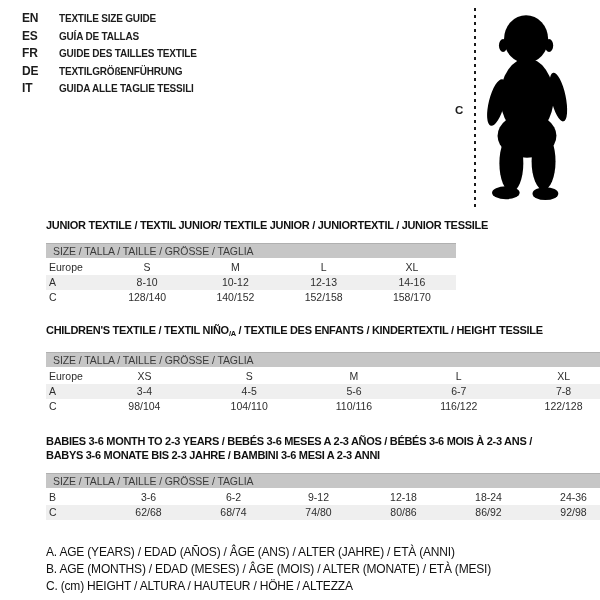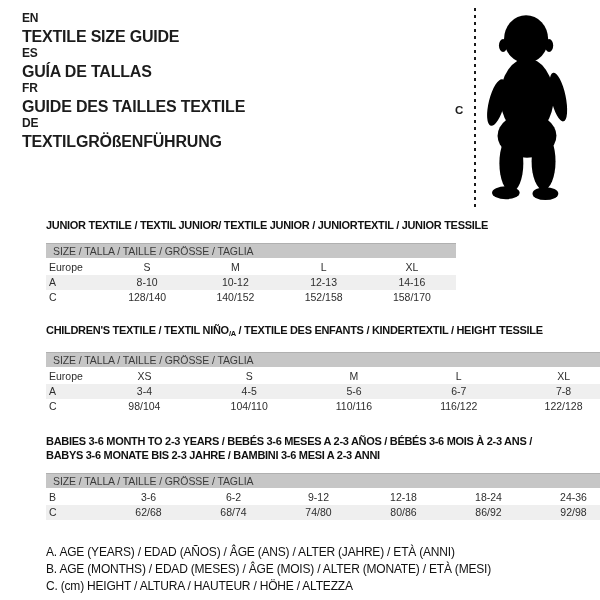--- a/index.html
+++ b/index.html
@@ -8,25 +8,25 @@
     background: #ffffff;
     font-family: "Liberation Sans", sans-serif;
     color: #1c1c1c;
     position: relative;
     overflow: hidden;
   }
   .page { position: absolute; inset: 0; }
 
   
   .langs { position: absolute; left: 22px; top: 10px; }
-  .lang-row { display: flex; line-height: 17.5px; flex-direction: column; }
+  .lang-row { display: flex; line-height: 17.5px; }
   .lang-code {
     width: 37px; font-size: 12px; font-weight: bold; letter-spacing: -0.2px;
   }
-  .lang-text { font-size: 16px; font-weight: bold; letter-spacing: -0.2px; }
+  .lang-text { font-size: 10px; font-weight: bold; letter-spacing: -0.2px; }
 
   
   .measure-line {
     position: absolute; left: 474px; top: 8px; width: 2px; height: 200px;
     background: repeating-linear-gradient(to bottom, #1a1a1a 0 3px, transparent 3px 7px);
   }
   .measure-label {
     position: absolute; left: 455px; top: 104px;
     font-size: 11.5px; font-weight: bold;
   }
@@ -79,20 +79,24 @@
       <span class="lang-code">ES</span>
       <span class="lang-text">GUÍA DE TALLAS</span>
     </div>
     <div class="lang-row">
       <span class="lang-code">FR</span>
       <span class="lang-text">GUIDE DES TAILLES TEXTILE</span>
     </div>
     <div class="lang-row">
       <span class="lang-code">DE</span>
       <span class="lang-text">TEXTILGRÖßENFÜHRUNG</span>
+    </div>
+    <div class="lang-row">
+      <span class="lang-code">IT</span>
+      <span class="lang-text">GUIDA ALLE TAGLIE TESSILI</span>
     </div>
   </div>
 
   <span class="measure-label">C</span>
   <div class="measure-line"></div>
   <svg class="baby-svg" width="92" height="200" viewBox="0 0 100 210" aria-hidden="true">
     <g fill="#000000">
       <ellipse cx="49" cy="29" rx="24" ry="26"></ellipse>
       <ellipse cx="24" cy="36" rx="4.5" ry="7"></ellipse>
       <ellipse cx="74" cy="36" rx="4.5" ry="7"></ellipse>

